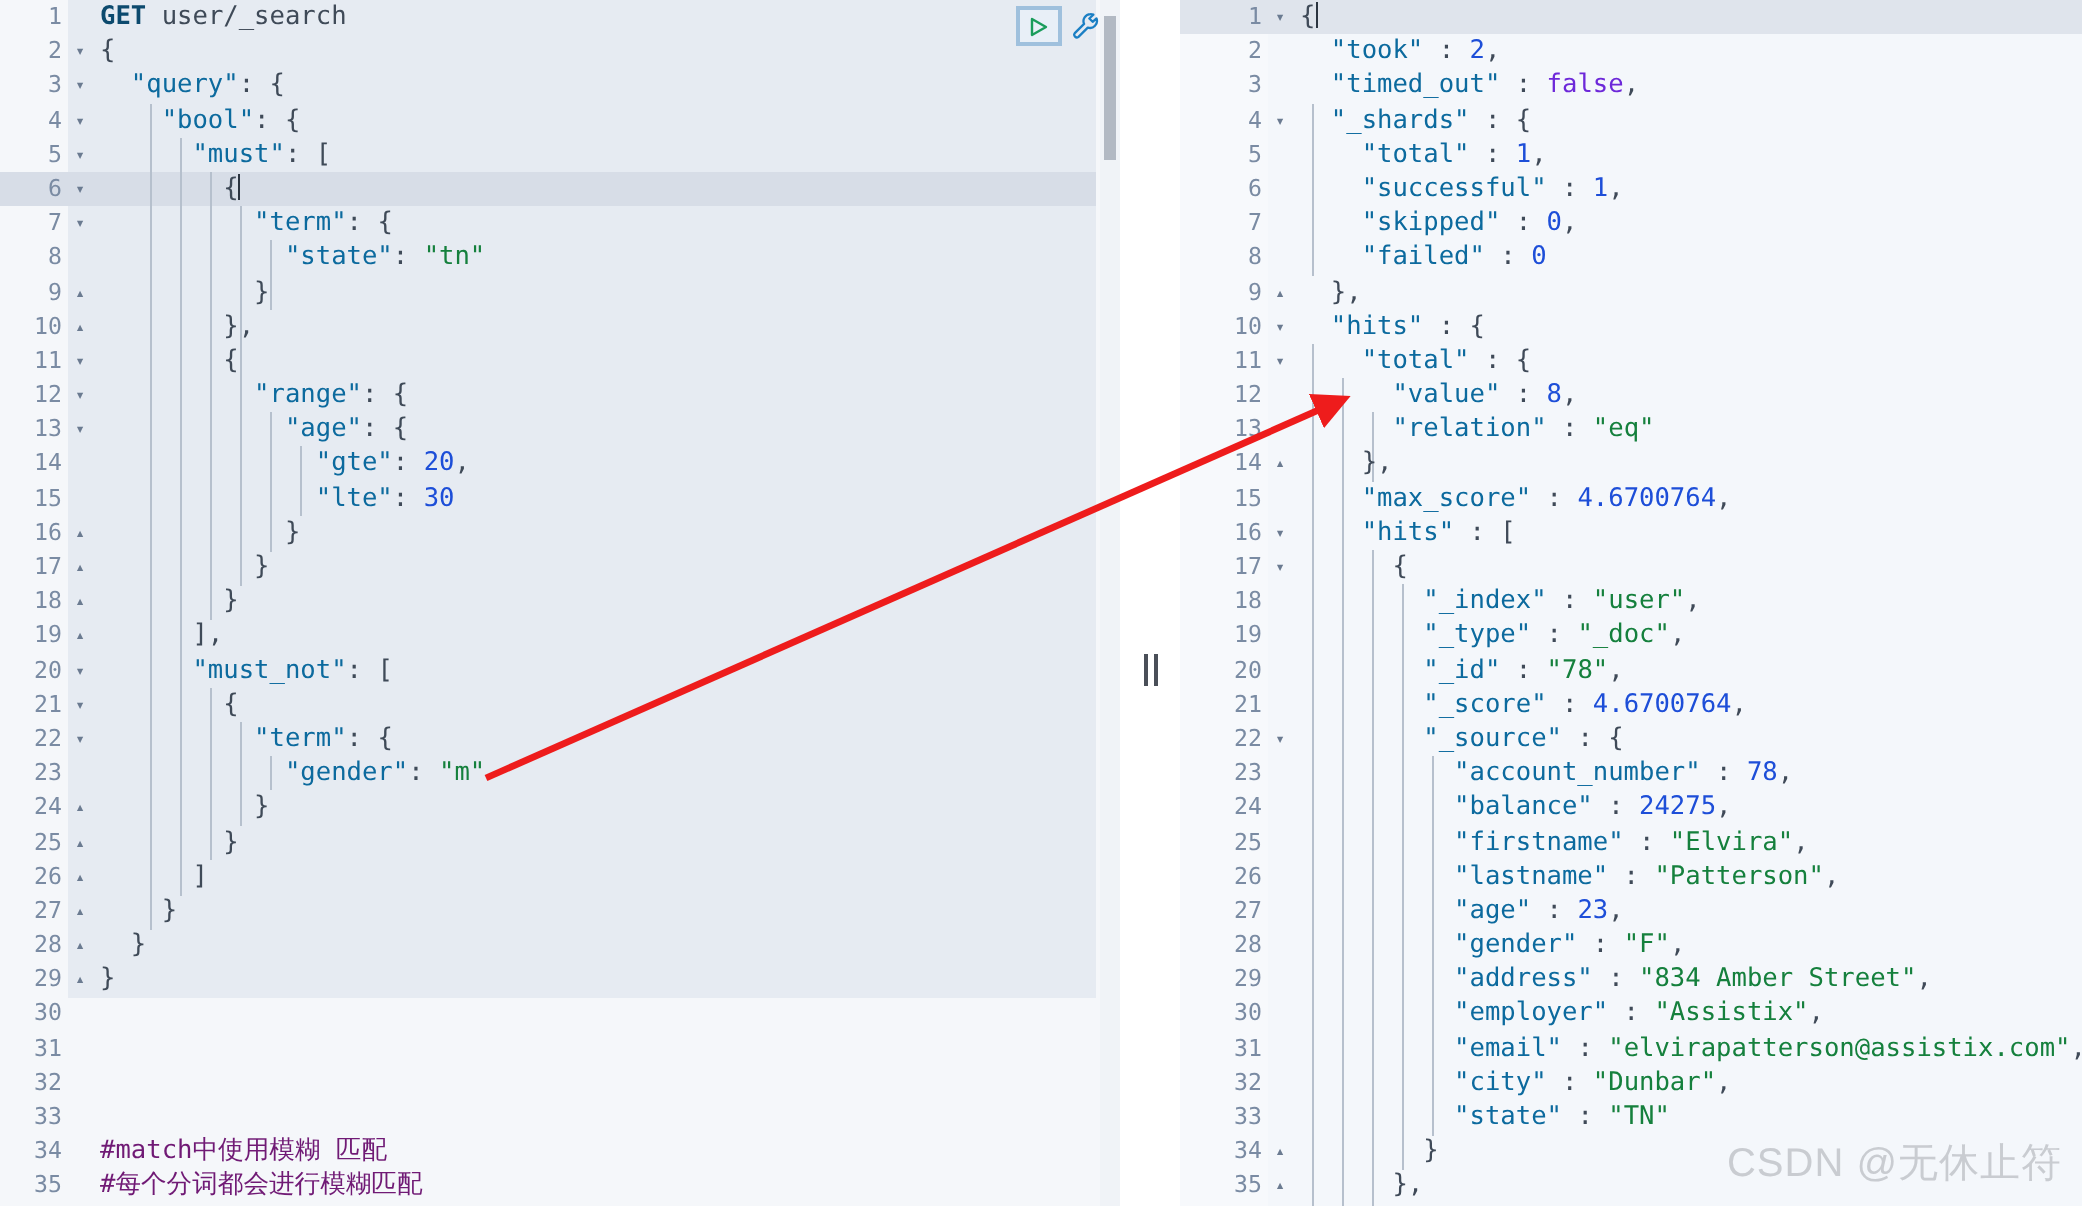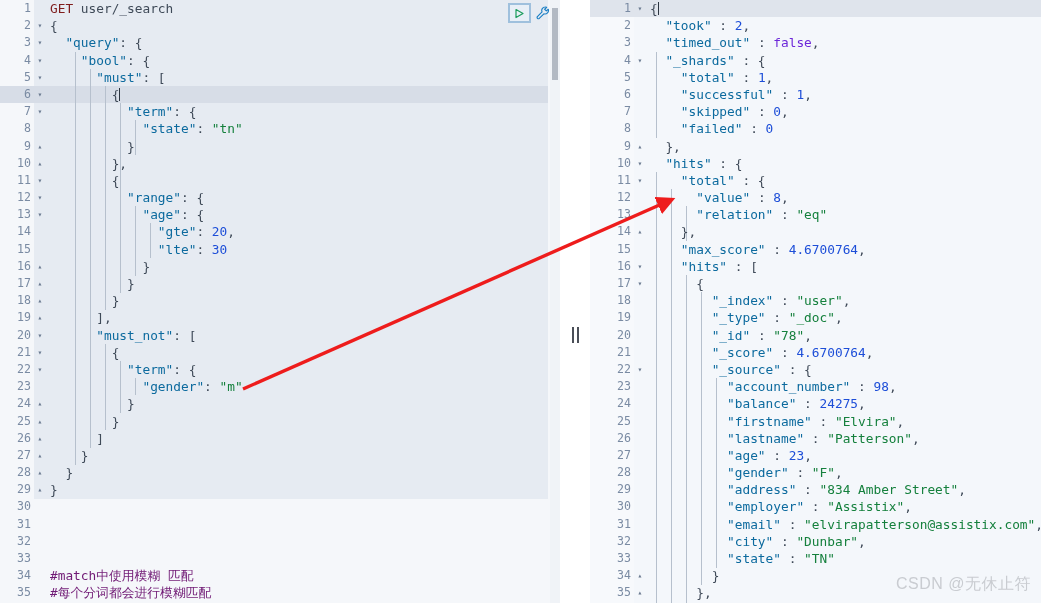--- a/index.html
+++ b/index.html
@@ -100,21 +100,21 @@
   }
 
   
   .iguide {
     position: absolute;
     width: 1px;
     background: #b6c0cd;
   }
 
   
-  .t-method  { color: #7f1d1d; font-weight: normal; }
+  .t-method  { color: #0c4a6e; font-weight: bold; }
   .t-url     { color: #3f4a58; text-align: center; }
   .t-key     { color: #0c6a9e; }
   .t-str     { color: #15803d; }
   .t-num     { color: #1d4ed8; }
   .t-bool    { color: #6d28d9; }
   .t-punc    { color: #3f4a58; }
   .t-comment { color: #701a75; }
 
   
   .cursor {
@@ -185,21 +185,21 @@
     width: 1041px; height: 603px;
     pointer-events: none;
     z-index: 30;
   }
 
   
   .watermark {
     position: absolute;
     right: 10px; bottom: 8px;
     font-family: "Liberation Sans", sans-serif;
-    font-size: 16px;
+    font-size: 20px;
     color: #c9ccd1;
     letter-spacing: 0.5px;
     z-index: 25;
     user-select: none;
   }
 </style>
 </head>
 <body>
 
 <div class="console">
@@ -310,21 +310,21 @@
         <div class="line"><div class="gutter">13</div><div class="fold"></div><div class="code"><span class="t-key">      "relation"</span><span class="t-punc"> : </span><span class="t-str">"eq"</span></div></div>
         <div class="line"><div class="gutter">14</div><div class="fold">▴</div><div class="code"><span class="t-punc">    },</span></div></div>
         <div class="line"><div class="gutter">15</div><div class="fold"></div><div class="code"><span class="t-key">    "max_score"</span><span class="t-punc"> : </span><span class="t-num">4.6700764</span><span class="t-punc">,</span></div></div>
         <div class="line"><div class="gutter">16</div><div class="fold">▾</div><div class="code"><span class="t-key">    "hits"</span><span class="t-punc"> : [</span></div></div>
         <div class="line"><div class="gutter">17</div><div class="fold">▾</div><div class="code"><span class="t-punc">      {</span></div></div>
         <div class="line"><div class="gutter">18</div><div class="fold"></div><div class="code"><span class="t-key">        "_index"</span><span class="t-punc"> : </span><span class="t-str">"user"</span><span class="t-punc">,</span></div></div>
         <div class="line"><div class="gutter">19</div><div class="fold"></div><div class="code"><span class="t-key">        "_type"</span><span class="t-punc"> : </span><span class="t-str">"_doc"</span><span class="t-punc">,</span></div></div>
         <div class="line"><div class="gutter">20</div><div class="fold"></div><div class="code"><span class="t-key">        "_id"</span><span class="t-punc"> : </span><span class="t-str">"78"</span><span class="t-punc">,</span></div></div>
         <div class="line"><div class="gutter">21</div><div class="fold"></div><div class="code"><span class="t-key">        "_score"</span><span class="t-punc"> : </span><span class="t-num">4.6700764</span><span class="t-punc">,</span></div></div>
         <div class="line"><div class="gutter">22</div><div class="fold">▾</div><div class="code"><span class="t-key">        "_source"</span><span class="t-punc"> : {</span></div></div>
-        <div class="line"><div class="gutter">23</div><div class="fold"></div><div class="code"><span class="t-key">          "account_number"</span><span class="t-punc"> : </span><span class="t-num">98</span><span class="t-punc">,</span></div></div>
+        <div class="line"><div class="gutter">23</div><div class="fold"></div><div class="code"><span class="t-key">          "account_number"</span><span class="t-punc"> : </span><span class="t-num">78</span><span class="t-punc">,</span></div></div>
         <div class="line"><div class="gutter">24</div><div class="fold"></div><div class="code"><span class="t-key">          "balance"</span><span class="t-punc"> : </span><span class="t-num">24275</span><span class="t-punc">,</span></div></div>
         <div class="line"><div class="gutter">25</div><div class="fold"></div><div class="code"><span class="t-key">          "firstname"</span><span class="t-punc"> : </span><span class="t-str">"Elvira"</span><span class="t-punc">,</span></div></div>
         <div class="line"><div class="gutter">26</div><div class="fold"></div><div class="code"><span class="t-key">          "lastname"</span><span class="t-punc"> : </span><span class="t-str">"Patterson"</span><span class="t-punc">,</span></div></div>
         <div class="line"><div class="gutter">27</div><div class="fold"></div><div class="code"><span class="t-key">          "age"</span><span class="t-punc"> : </span><span class="t-num">23</span><span class="t-punc">,</span></div></div>
         <div class="line"><div class="gutter">28</div><div class="fold"></div><div class="code"><span class="t-key">          "gender"</span><span class="t-punc"> : </span><span class="t-str">"F"</span><span class="t-punc">,</span></div></div>
         <div class="line"><div class="gutter">29</div><div class="fold"></div><div class="code"><span class="t-key">          "address"</span><span class="t-punc"> : </span><span class="t-str">"834 Amber Street"</span><span class="t-punc">,</span></div></div>
         <div class="line"><div class="gutter">30</div><div class="fold"></div><div class="code"><span class="t-key">          "employer"</span><span class="t-punc"> : </span><span class="t-str">"Assistix"</span><span class="t-punc">,</span></div></div>
         <div class="line"><div class="gutter">31</div><div class="fold"></div><div class="code"><span class="t-key">          "email"</span><span class="t-punc"> : </span><span class="t-str">"elvirapatterson@assistix.com"</span><span class="t-punc">,</span></div></div>
         <div class="line"><div class="gutter">32</div><div class="fold"></div><div class="code"><span class="t-key">          "city"</span><span class="t-punc"> : </span><span class="t-str">"Dunbar"</span><span class="t-punc">,</span></div></div>
         <div class="line"><div class="gutter">33</div><div class="fold"></div><div class="code"><span class="t-key">          "state"</span><span class="t-punc"> : </span><span class="t-str">"TN"</span></div></div>

